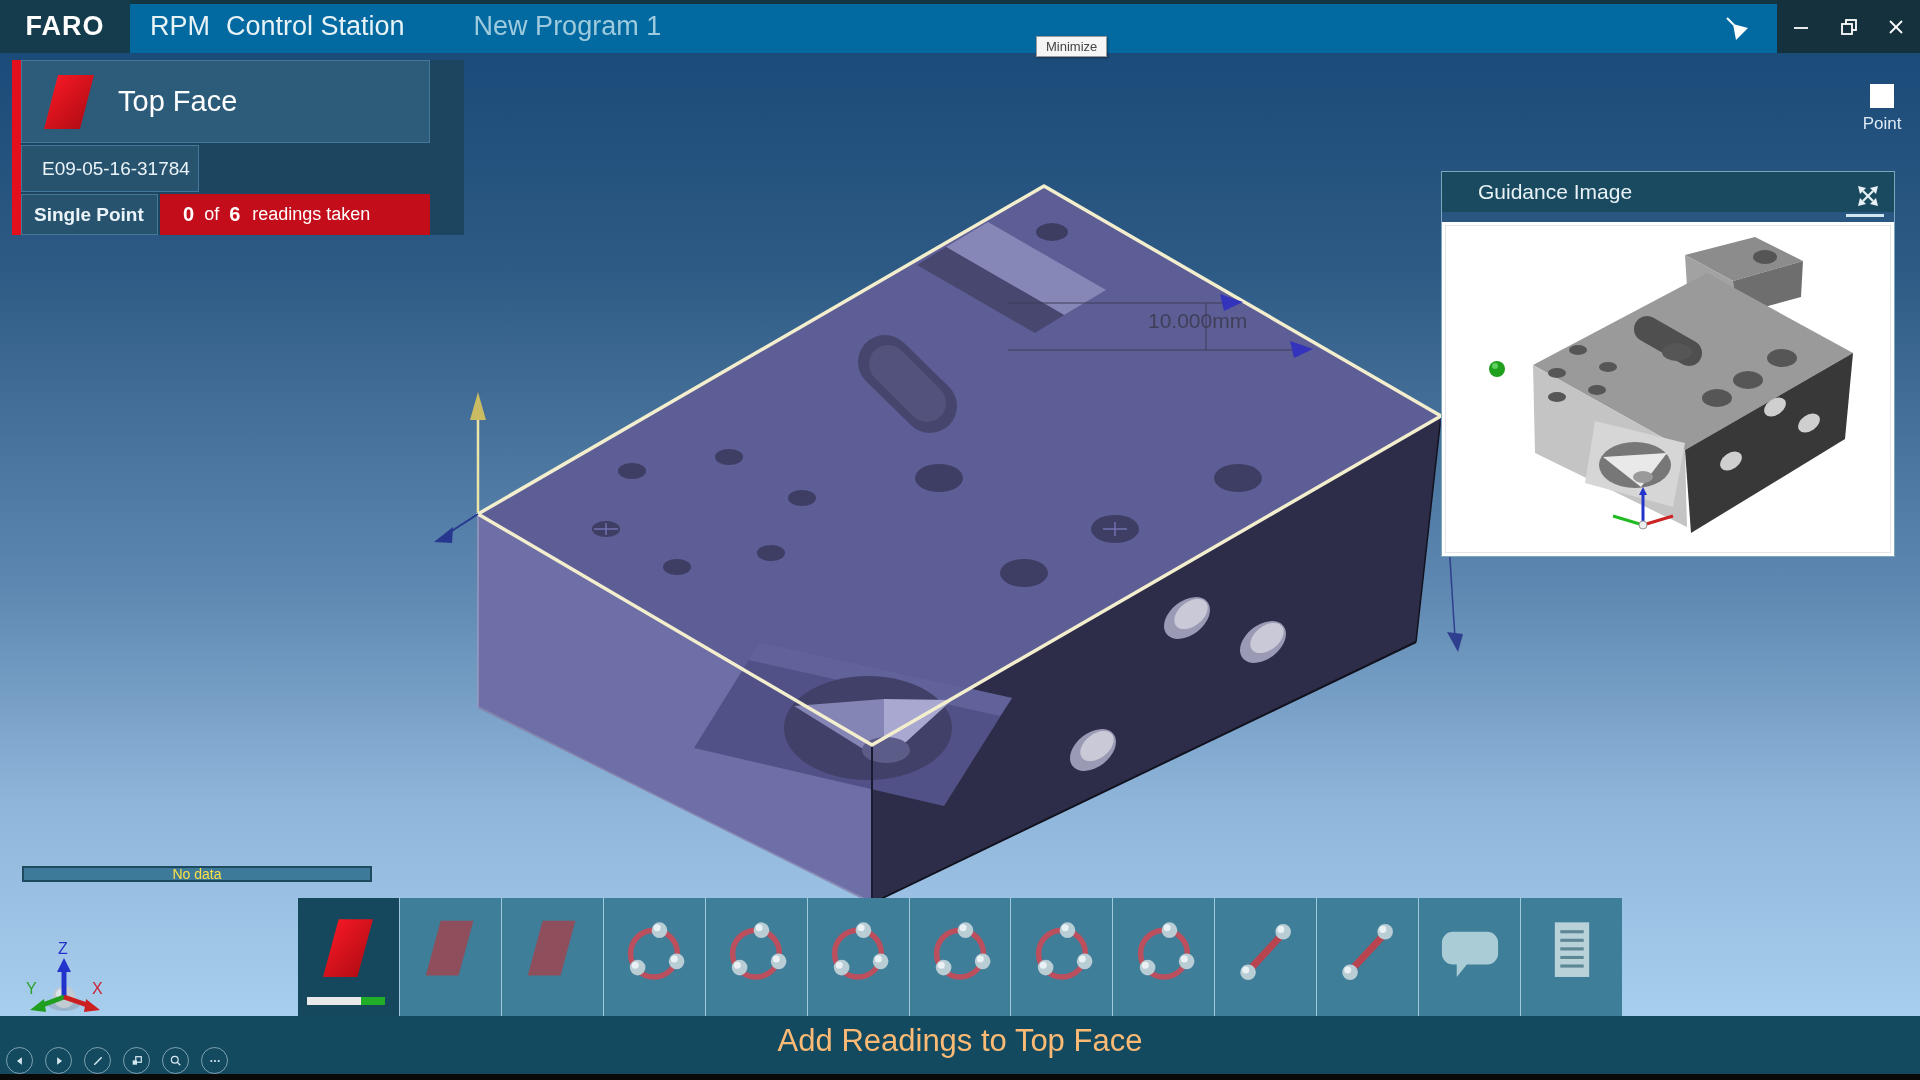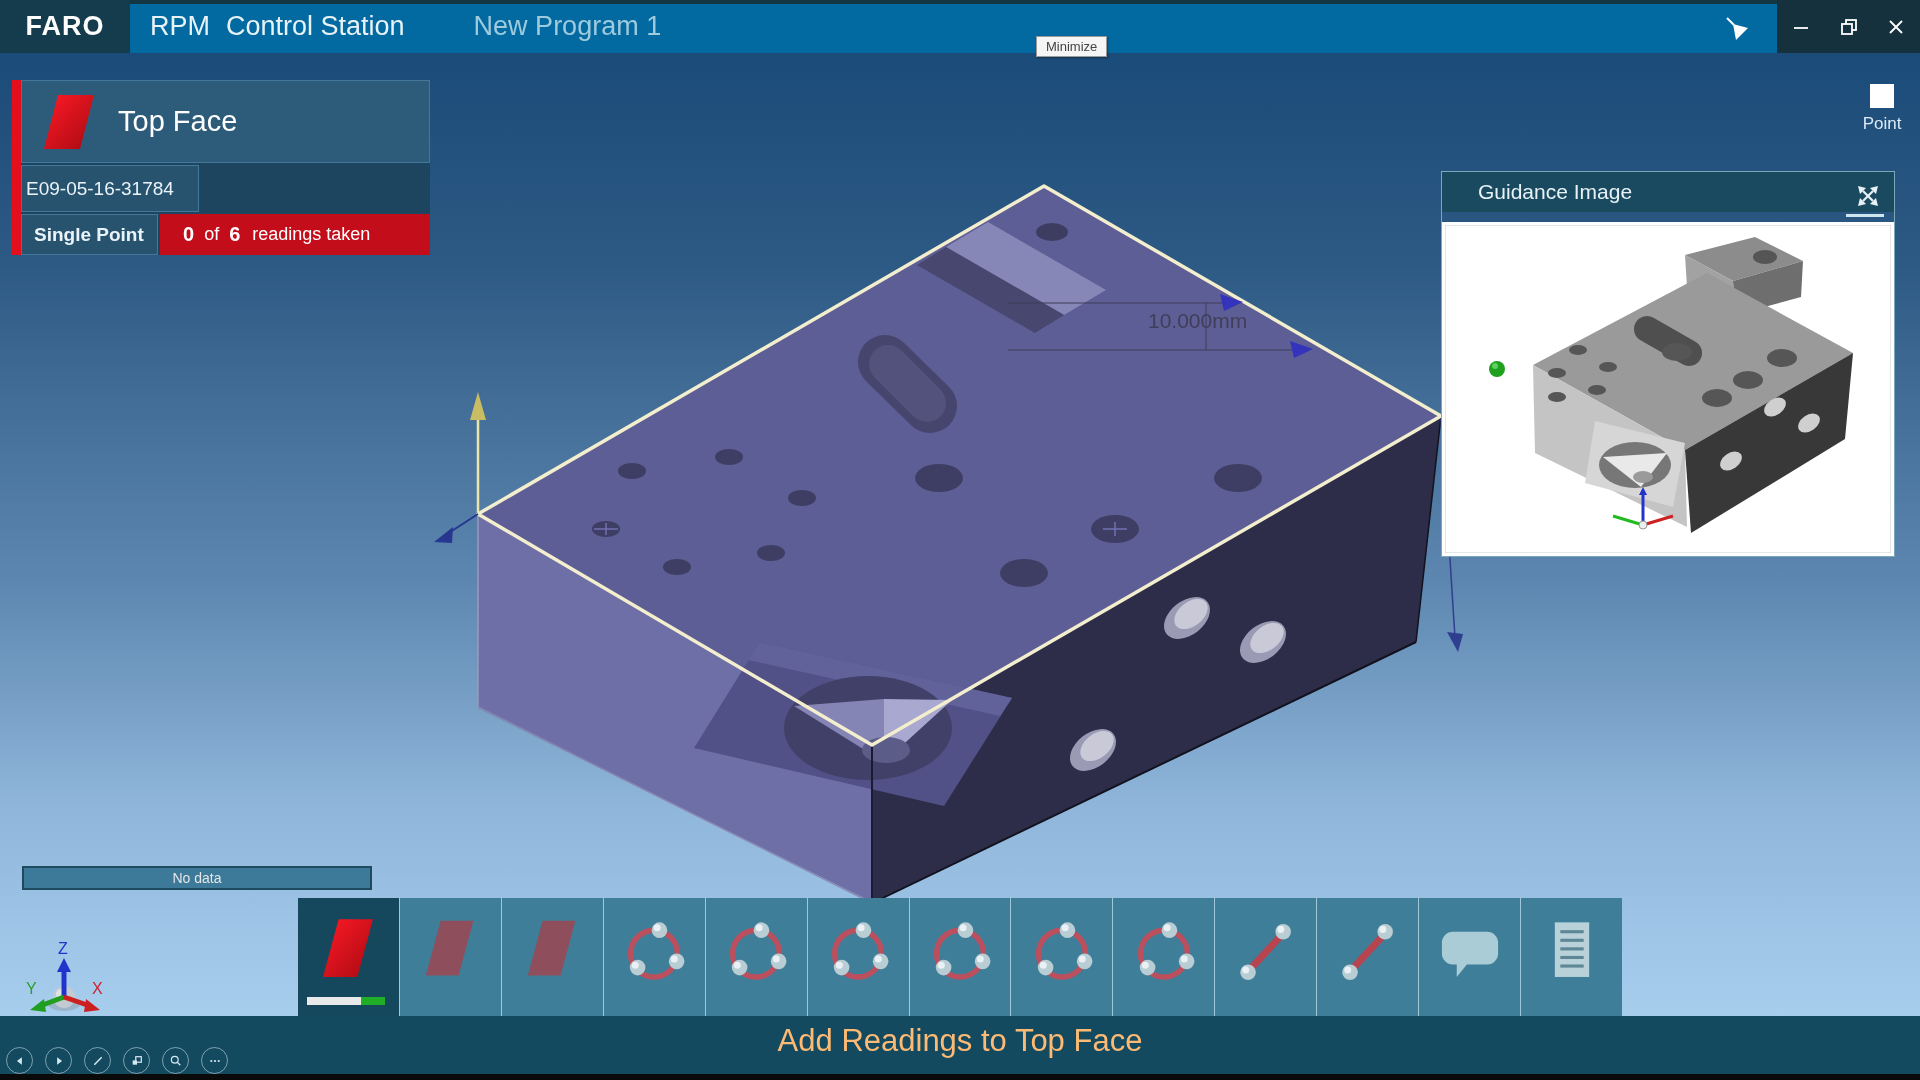--- a/index.html
+++ b/index.html
@@ -4,46 +4,46 @@
 <style>
   html,body{margin:0;padding:0;background:#000;}
   *{box-sizing:border-box;font-family:"Liberation Sans",sans-serif;}
   .app{position:relative;width:1920px;height:1080px;overflow:hidden;background:#0a0a0a;}
 
   
   .viewport{position:absolute;left:0;top:53px;width:1920px;height:963px;
     background:linear-gradient(180deg,#1b4b79 0%,#2d5a84 22%,#5d87b0 55%,#8fb5da 78%,#a8ceee 100%);}
   .scene{position:absolute;left:0;top:0;width:1920px;height:963px;}
 
-  .no-data{position:absolute;left:22px;top:813px;width:350px;height:24px;background:#3d7a99;
-    border:2px solid #1d4a5e;color:#e5e5e5;font-size:14px;display:flex;align-items:center;justify-content:center;}
+  .no-data{position:absolute;left:22px;top:813px;width:350px;height:16px;background:#3d7a99;
+    border:2px solid #1d4a5e;color:#fde047;font-size:14px;display:flex;align-items:center;justify-content:center;}
 
   
   .titlebar{position:absolute;left:0;top:0;width:1920px;height:53px;background:#0369a1;border-radius:22px;}
   .titlebar .topline{position:absolute;left:0;top:0;width:1920px;height:4px;background:#123743;}
   .logo-area{position:absolute;left:0;top:0;width:130px;height:53px;background:#143c4c;display:flex;align-items:center;justify-content:center;}
   .logo-area span{color:#fff;font-weight:800;font-size:27px;letter-spacing:1px;}
   .titles{position:absolute;left:150px;top:0;height:53px;display:flex;align-items:center;}
   .titles .t1{color:#e8f3f7;font-size:27px;font-weight:300;margin-right:16px;}
   .titles .t2{color:#e8f3f7;font-size:27px;font-weight:300;margin-right:46px;}
   .titles .t3{color:#9ecbdd;font-size:27px;font-weight:300;margin-left:23px;}
   .probe-top{position:absolute;left:1722px;top:13px;width:28px;height:28px;}
   .wincontrols{position:absolute;right:0;top:0;width:143px;height:53px;background:#16313e;display:flex;}
   .winbtn{flex:1;display:flex;align-items:center;justify-content:center;cursor:default;}
   .tooltip{position:absolute;left:1036px;top:36px;background:#f5f5f5;border:1px solid #9a9a9a;
     color:#444;font-size:13px;padding:2px 9px 2px;box-shadow:1px 1px 2px rgba(0,0,0,.35);}
 
   
-  .feature-panel{position:absolute;left:12px;top:80px;width:418px;height:175px;}
+  .feature-panel{position:absolute;left:12px;top:60px;width:452px;height:175px;}
   .feature-panel .stripe{position:absolute;left:0;top:0;width:9px;height:175px;background:#e30f1c;}
   .feature-panel .cellsbg{position:absolute;left:9px;top:0;right:0;bottom:0;background:#1e4560;}
   .cell{position:absolute;background:#27536f;border:1px solid #44789a;color:#eaf3f8;display:flex;align-items:center;}
   .cell.header{left:9px;top:0;width:409px;height:83px;background:#2d5c7b;}
   .cell.header .fname{font-size:29px;font-weight:300;color:#fff;margin-left:20px;}
-  .cell.r2a{left:9px;top:85px;width:178px;height:47px;font-size:19px;padding-left:4px;}
+  .cell.r2a{left:9px;top:85px;width:178px;height:47px;font-size:19px;padding-left:20px;}
   .cell.r2b{left:189px;top:85px;width:229px;height:47px;font-size:19px;}
   .cell.r3a{left:9px;top:134px;width:137px;height:41px;font-size:19px;font-weight:bold;padding-left:12px;}
   .cell.r3b{left:148px;top:134px;width:270px;height:41px;background:#c30d1b;border-color:#c30d1b;font-size:18px;color:#fff;padding-left:22px;}
   .cell.r3b b{font-size:20px;}
   .cell.r3b span{margin-right:10px;}
   .plane-ico{margin-left:18px;}
   .probe-ico{margin:0 12px 0 14px;}
 
   
   .stop{position:absolute;left:1856px;top:84px;width:52px;text-align:center;cursor:default;}

